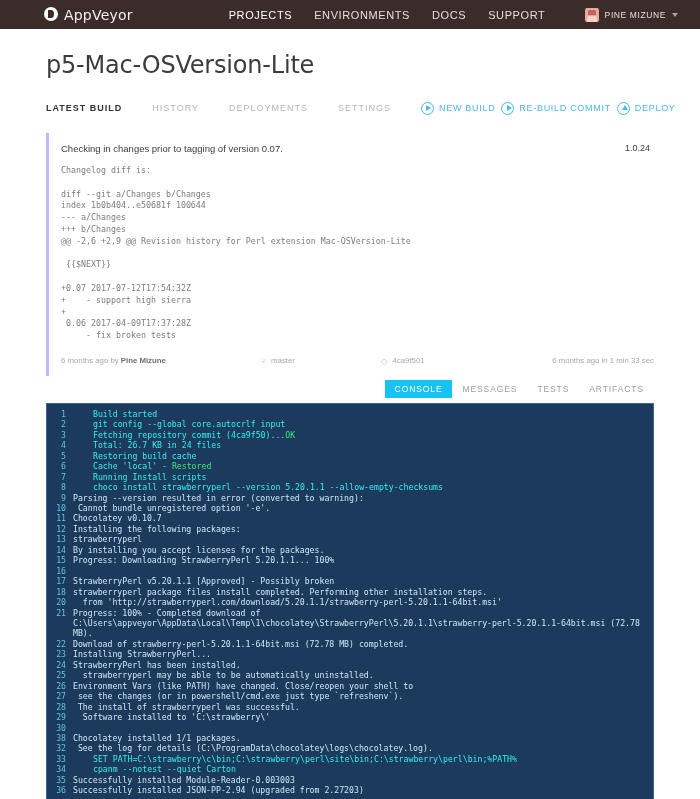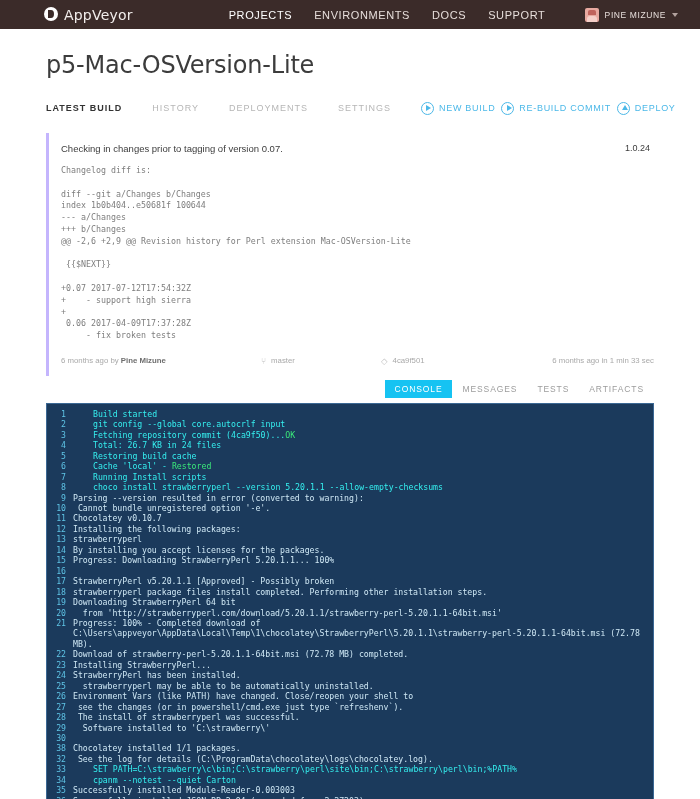--- a/index.html
+++ b/index.html
@@ -279,21 +279,20 @@
       <div class="cline"><span class="cnum">9</span><span class="ctext plain">Parsing --version resulted in error (converted to warning):</span></div>
       <div class="cline"><span class="cnum">10</span><span class="ctext plain"> Cannot bundle unregistered option '-e'.</span></div>
       <div class="cline"><span class="cnum">11</span><span class="ctext plain">Chocolatey v0.10.7</span></div>
       <div class="cline"><span class="cnum">12</span><span class="ctext plain">Installing the following packages:</span></div>
       <div class="cline"><span class="cnum">13</span><span class="ctext plain">strawberryperl</span></div>
       <div class="cline"><span class="cnum">14</span><span class="ctext plain">By installing you accept licenses for the packages.</span></div>
       <div class="cline"><span class="cnum">15</span><span class="ctext plain">Progress: Downloading StrawberryPerl 5.20.1.1... 100%</span></div>
       <div class="cline"><span class="cnum">16</span><span class="ctext plain"></span></div>
       <div class="cline"><span class="cnum">17</span><span class="ctext plain">StrawberryPerl v5.20.1.1 [Approved] - Possibly broken</span></div>
       <div class="cline"><span class="cnum">18</span><span class="ctext plain">strawberryperl package files install completed. Performing other installation steps.</span></div>
-      <div class="cline"><span class="cnum">19</span><span class="ctext plain">Downloading StrawberryPerl 64 bit</span></div>
       <div class="cline"><span class="cnum">20</span><span class="ctext plain">  from 'http://strawberryperl.com/download/5.20.1.1/strawberry-perl-5.20.1.1-64bit.msi'</span></div>
       <div class="cline"><span class="cnum">21</span><span class="ctext plain">Progress: 100% - Completed download of</span></div>
       <div class="cline"><span class="cnum"></span><span class="ctext plain">C:\Users\appveyor\AppData\Local\Temp\1\chocolatey\StrawberryPerl\5.20.1.1\strawberry-perl-5.20.1.1-64bit.msi (72.78</span></div>
       <div class="cline"><span class="cnum"></span><span class="ctext plain">MB).</span></div>
       <div class="cline"><span class="cnum">22</span><span class="ctext plain">Download of strawberry-perl-5.20.1.1-64bit.msi (72.78 MB) completed.</span></div>
       <div class="cline"><span class="cnum">23</span><span class="ctext plain">Installing StrawberryPerl...</span></div>
       <div class="cline"><span class="cnum">24</span><span class="ctext plain">StrawberryPerl has been installed.</span></div>
       <div class="cline"><span class="cnum">25</span><span class="ctext plain">  strawberryperl may be able to be automatically uninstalled.</span></div>
       <div class="cline"><span class="cnum">26</span><span class="ctext plain">Environment Vars (like PATH) have changed. Close/reopen your shell to</span></div>
       <div class="cline"><span class="cnum">27</span><span class="ctext plain"> see the changes (or in powershell/cmd.exe just type `refreshenv`).</span></div>

